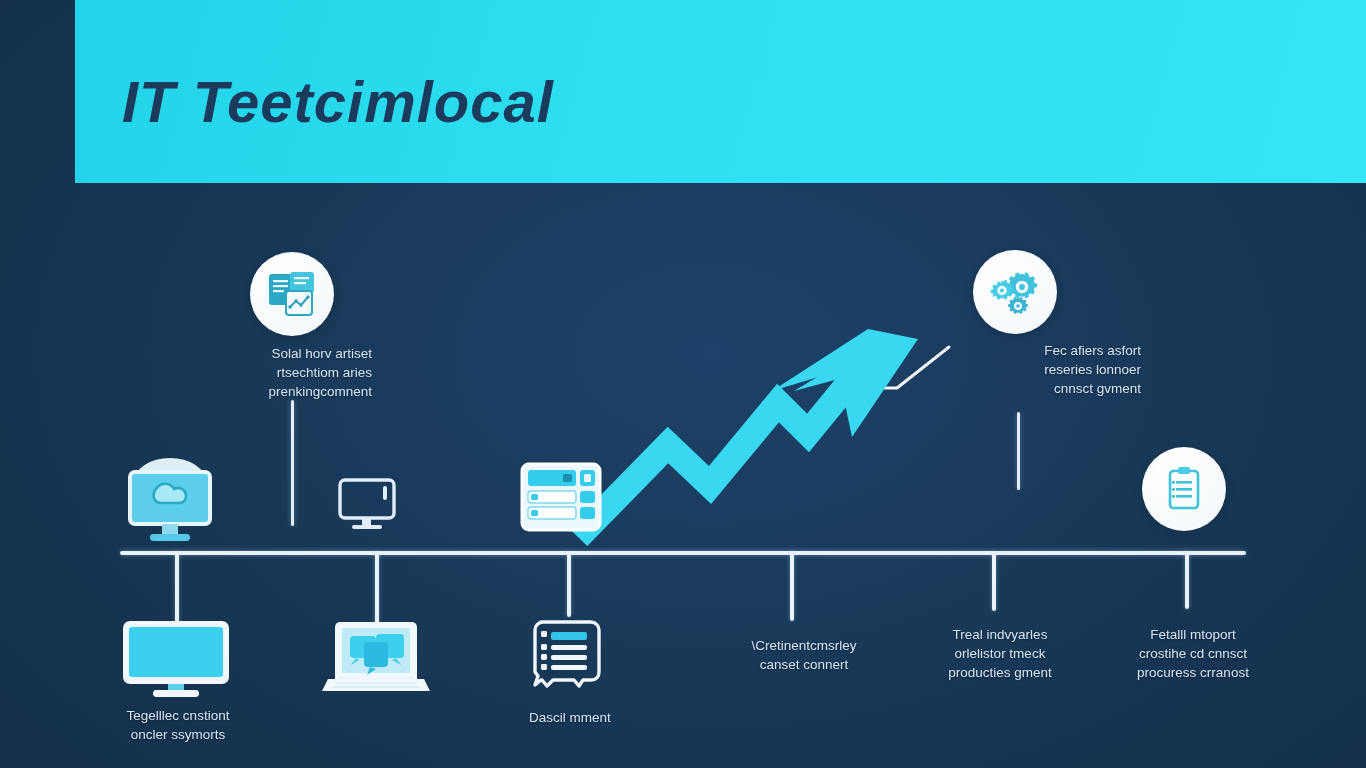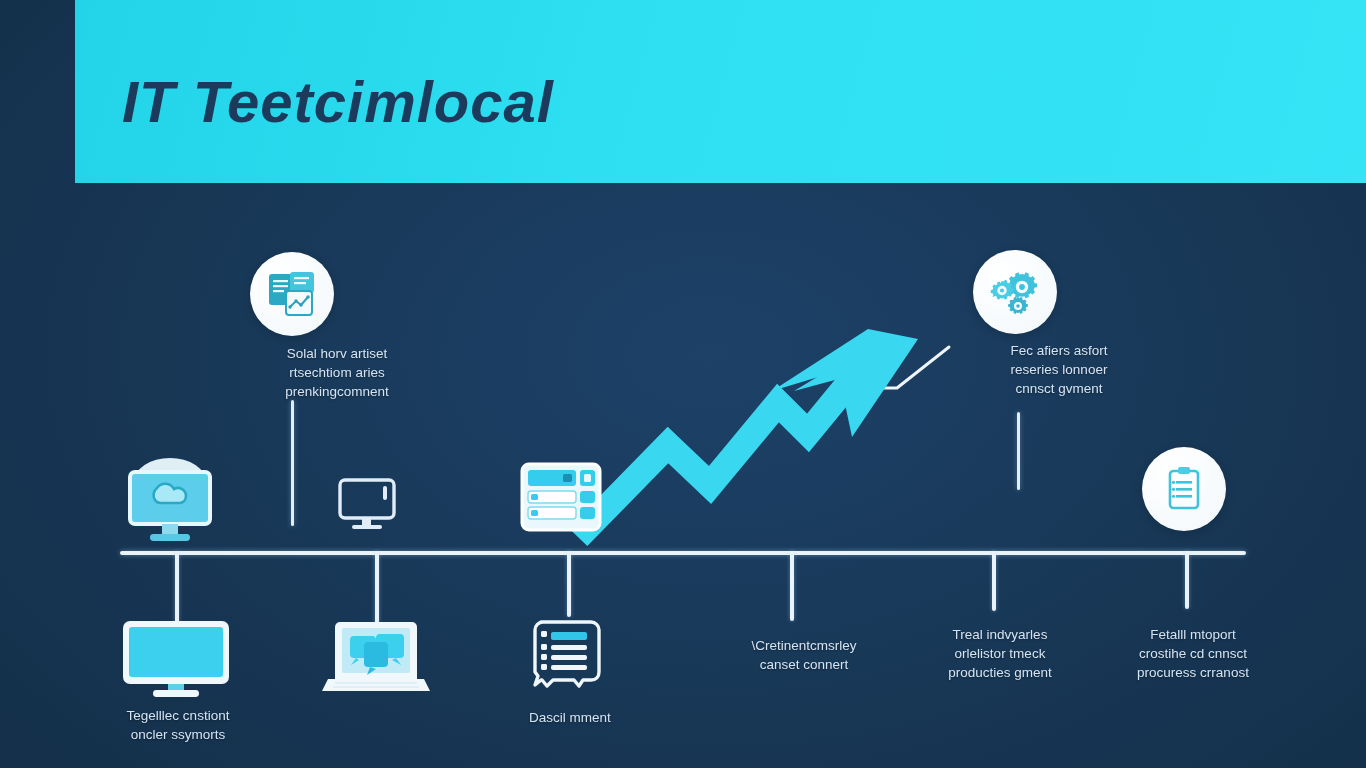--- a/index.html
+++ b/index.html
@@ -53,21 +53,21 @@
   
   .caption{
     position:absolute;
     color:#d6e4f2;
     font-size:13.5px;
     line-height:19px;
     text-align:center;
     text-shadow:0 1px 2px rgba(0,0,0,.35);
     font-family:"Liberation Sans", sans-serif;
   }
-  .caption.left{ text-align:center;margin-left:35px; }
+  .caption.left{ text-align:right; }
   .flat-icon{ position:absolute; }
   .arrow-wrap{ position:absolute; left:520px; top:325px; width:400px; height:230px; }
 </style>
 </head>
 <body>
 
 <div id="stage">
 
   <div class="header-band"></div>
   <div class="header-title">IT Teetcimlocal</div>
@@ -130,21 +130,21 @@
       </g>
       <circle cx="14" cy="22.5" r="4.7" fill="#f6fbfd"></circle>
       <circle cx="14" cy="22.5" r="2.1" fill="#49cde5"></circle>
       <g fill="#3ab4d0">
         <path d="M30 30l1.7.35.6-1.45 2.2.95-.24 1.55 1.45.95 1.25-.95 1.6 1.75-.95 1.25.72 1.6 1.55.24v2.45l-1.55.24-.72 1.6.95 1.25-1.6 1.75-1.25-.95-1.45.95.24 1.55-2.2.95-.6-1.45-1.7.35-1.7-.35-.6 1.45-2.2-.95.24-1.55-1.45-.95-1.25.95-1.6-1.75.95-1.25-.72-1.6-1.55-.24v-2.45l1.55-.24.72-1.6-.95-1.25 1.6-1.75 1.25.95 1.45-.95-.24-1.55 2.2-.95.6 1.45z"></path>
       </g>
       <circle cx="30" cy="38" r="4" fill="#f6fbfd"></circle>
       <circle cx="30" cy="38" r="1.8" fill="#3ab4d0"></circle>
     </svg>
   </div>
-  <div class="caption left" style="left:949px; top:341px; width:150px;">
+  <div class="caption left" style="left:991px; top:341px; width:150px;">
     <div>Fec afiers asfort</div>
     <div>reseries lonnoer</div>
     <div>cnnsct gvment</div>
   </div>
 
   <div class="badge" style="left:1142px; top:447px; width:84px; height:84px;">
     <svg width="42" height="48" viewBox="0 0 42 48">
       <rect x="7" y="6" width="28" height="37" rx="3.5" fill="none" stroke="#3fc2dc" stroke-width="2.6"></rect>
       <rect x="15" y="2" width="12" height="7" rx="2" fill="#4ccde4"></rect>
       <rect x="13" y="16" width="16" height="2.6" fill="#3fc2dc"></rect>

